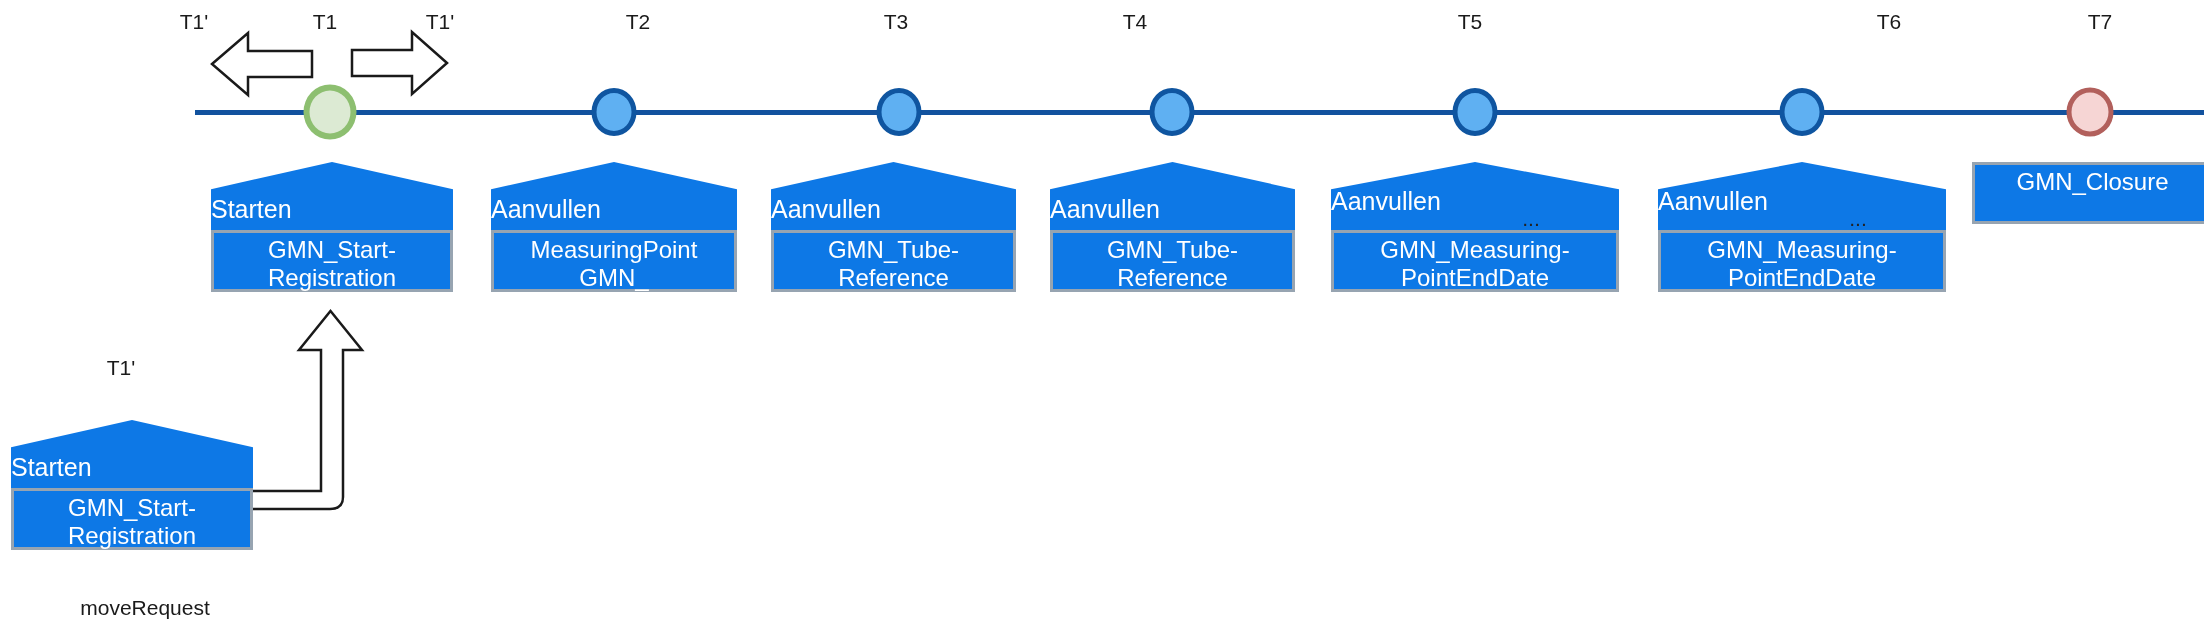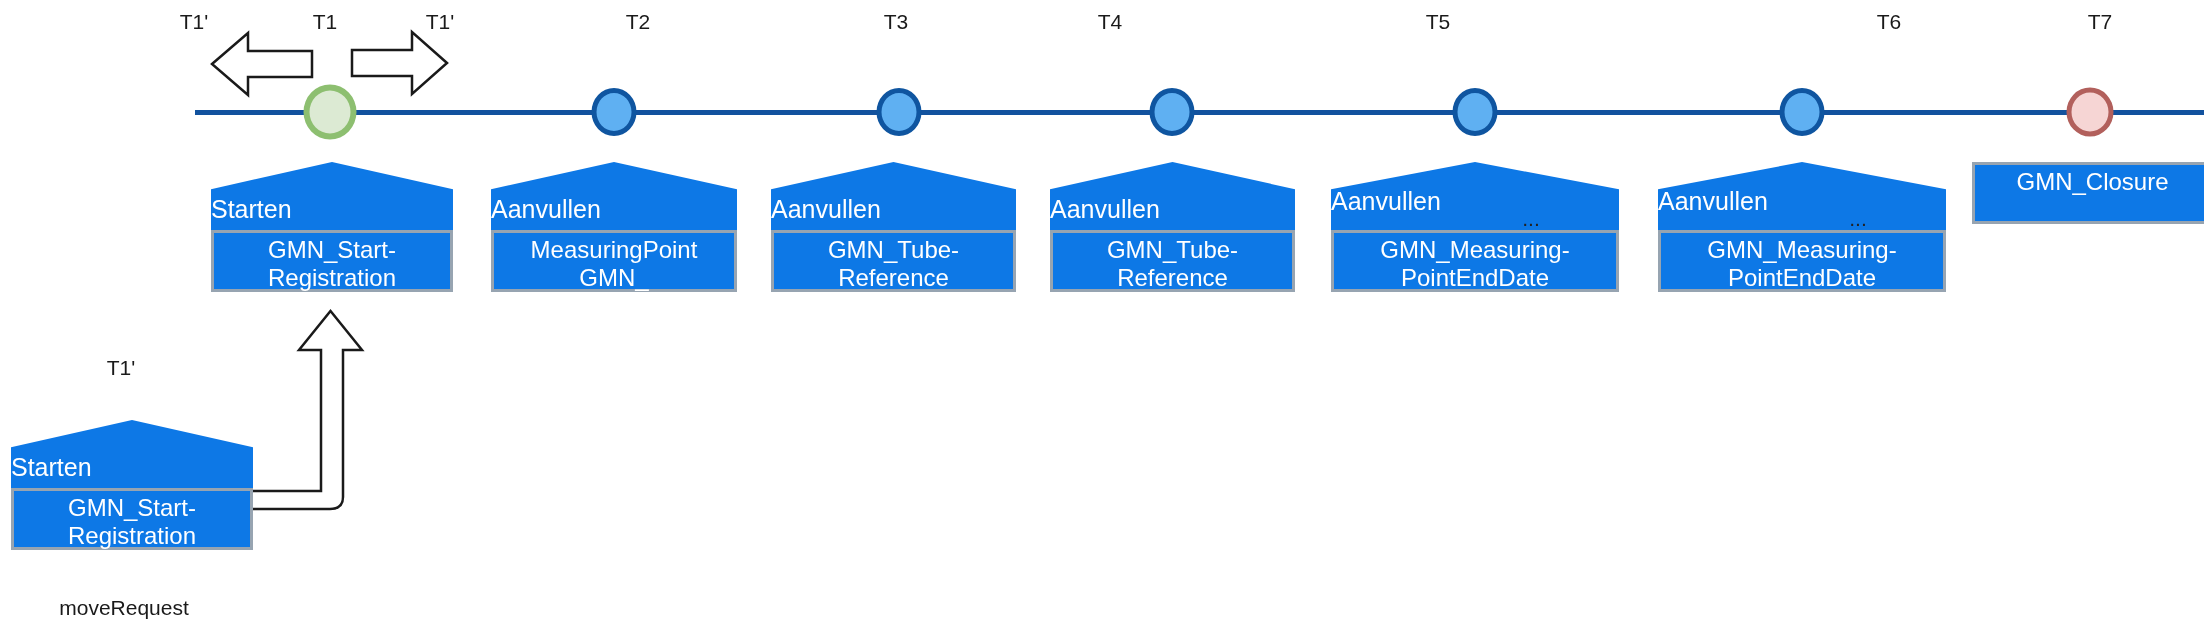--- a/index.html
+++ b/index.html
@@ -42,42 +42,42 @@
     position:absolute;bottom:4px;left:calc(50% + 57px);transform:translateX(-50%);
     font-size:14px;line-height:10px;letter-spacing:2px;color:#222;font-weight:bold;
   }
   .house-body{
     height:62px;background:var(--house-fill,#0d78e6);
     border:3px solid var(--house-border,#97a4b1);box-sizing:border-box;
     text-align:center;padding-top:3px;
   }
   .doc-line{font-size:24px;line-height:28px;color:var(--house-text,#fff);white-space:nowrap;}
   .caption{
-    position:absolute;left:19px;top:596px;width:190px;text-align:center;
+    position:absolute;left:40px;top:596px;width:190px;text-align:center;
     font-size:21px;color:var(--label-text,#1a1a1a);
   }
   .arrows-layer{position:absolute;left:0;top:0;pointer-events:none;}
   .arrows-layer path,.arrows-layer polygon{
     fill:#ffffff;stroke:var(--arrow-outline,#1a1a1a);stroke-width:2.5;
   }
 </style>
 </head>
 <body>
 
 <div id="stage">
 
   <div class="timeline-line"></div>
 
   <div class="tick" style="left:184px">T1'</div>
   <div class="tick" style="left:315px">T1</div>
   <div class="tick" style="left:430px">T1'</div>
   <div class="tick" style="left:628px">T2</div>
   <div class="tick" style="left:886px">T3</div>
-  <div class="tick" style="left:1100px">T4</div>
-  <div class="tick" style="left:1428px">T5</div>
+  <div class="tick" style="left:1125px">T4</div>
+  <div class="tick" style="left:1460px">T5</div>
   <div class="tick" style="left:1879px">T6</div>
   <div class="tick" style="left:2090px">T7</div>
 
   <span class="node node-green" style="left:320px"></span>
   <span class="node node-blue" style="left:604px"></span>
   <span class="node node-blue" style="left:889px"></span>
   <span class="node node-blue" style="left:1162px"></span>
   <span class="node node-blue" style="left:1465px"></span>
   <span class="node node-blue" style="left:1792px"></span>
   <span class="node node-red" style="left:2080px"></span>

